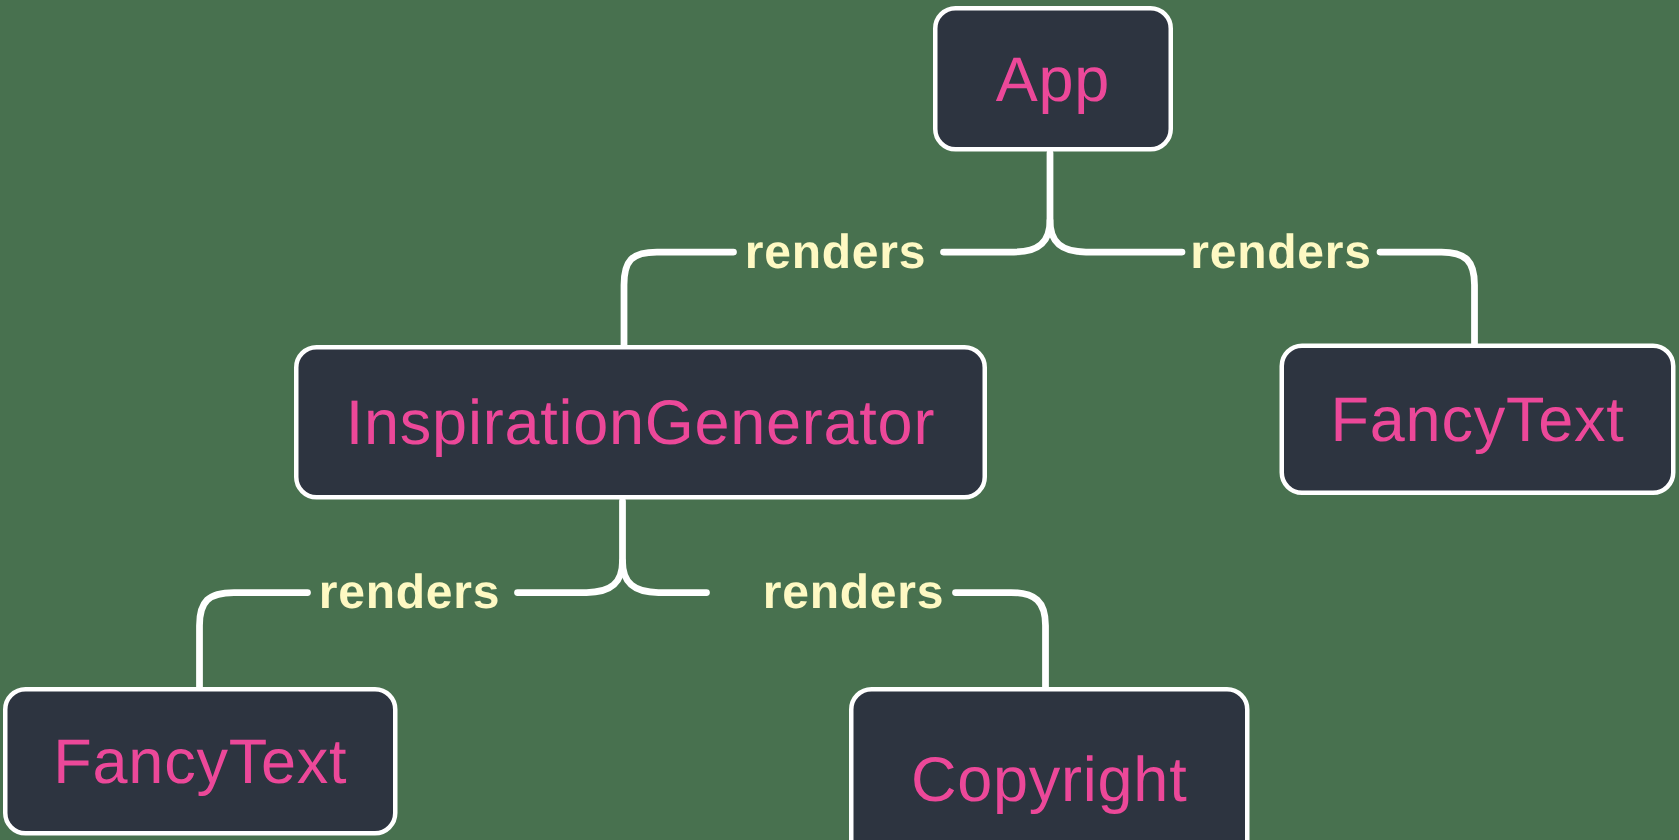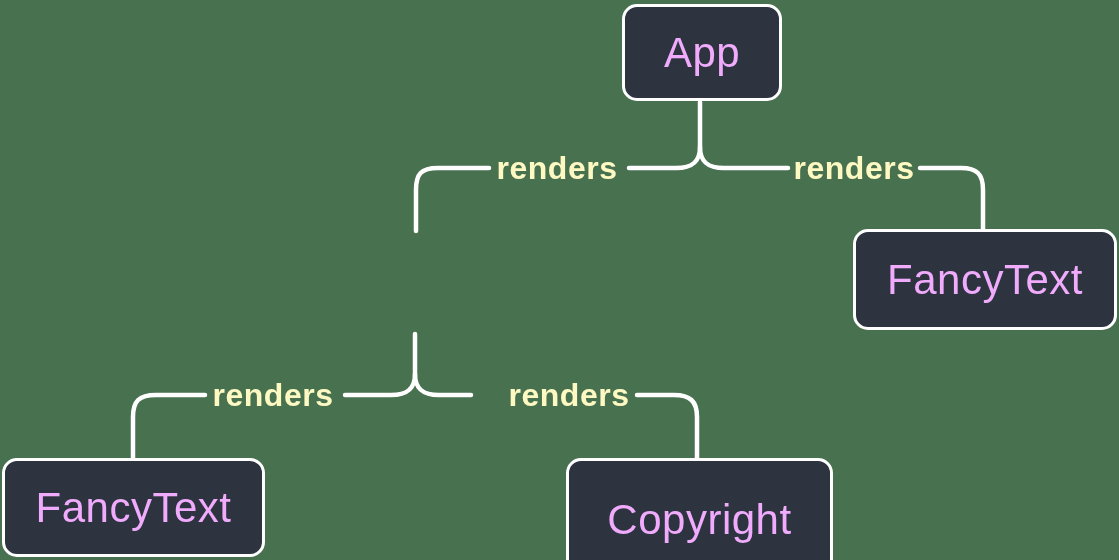--- a/index.html
+++ b/index.html
@@ -33,21 +33,21 @@
     position: absolute;
     box-sizing: border-box;
     background: #2D3440;
     border: 3.5px solid #FFFFFF;
     border-radius: 15px;
     display: flex;
     align-items: center;
     justify-content: center;
   }
   .node-label {
-    color: #f0abfc;
+    color: #ec4899;
     font-size: 42px;
     font-weight: 400;
     letter-spacing: 0.5px;
     white-space: nowrap;
     text-align: right;
   }
   .node-app            { left: 622px; top: 4px;   width: 160px; height: 97px;  }
   .node-inspiration    { left: 196px; top: 230px; width: 462px; height: 103px; }
   .node-fancy-top      { left: 853px; top: 229px; width: 264px; height: 101px; }
   .node-fancy-bottom   { left: 2px;   top: 458px; width: 263px; height: 99px;  }
@@ -79,20 +79,23 @@
     <path d="M 415 334 L 415 374 C 415 389 407 395 391 395 L 345 395"></path>
     <path d="M 415 374 C 415 389 423 395 439 395 L 471 395"></path>
     <path d="M 205 395 L 156 395 C 139 395 133 401 133 417 L 133 459"></path>
     <path d="M 637 395 L 674 395 C 690 395 697 401 697 417 L 697 459"></path>
   </svg>
 
   <div class="node node-app">
     <span class="node-label">App</span>
   </div>
 
+  <div class="node node-inspiration">
+    <span class="node-label">InspirationGenerator</span>
+  </div>
 
   <div class="node node-fancy-top">
     <span class="node-label">FancyText</span>
   </div>
 
   <div class="node node-fancy-bottom">
     <span class="node-label">FancyText</span>
   </div>
 
   <div class="node node-copyright">

